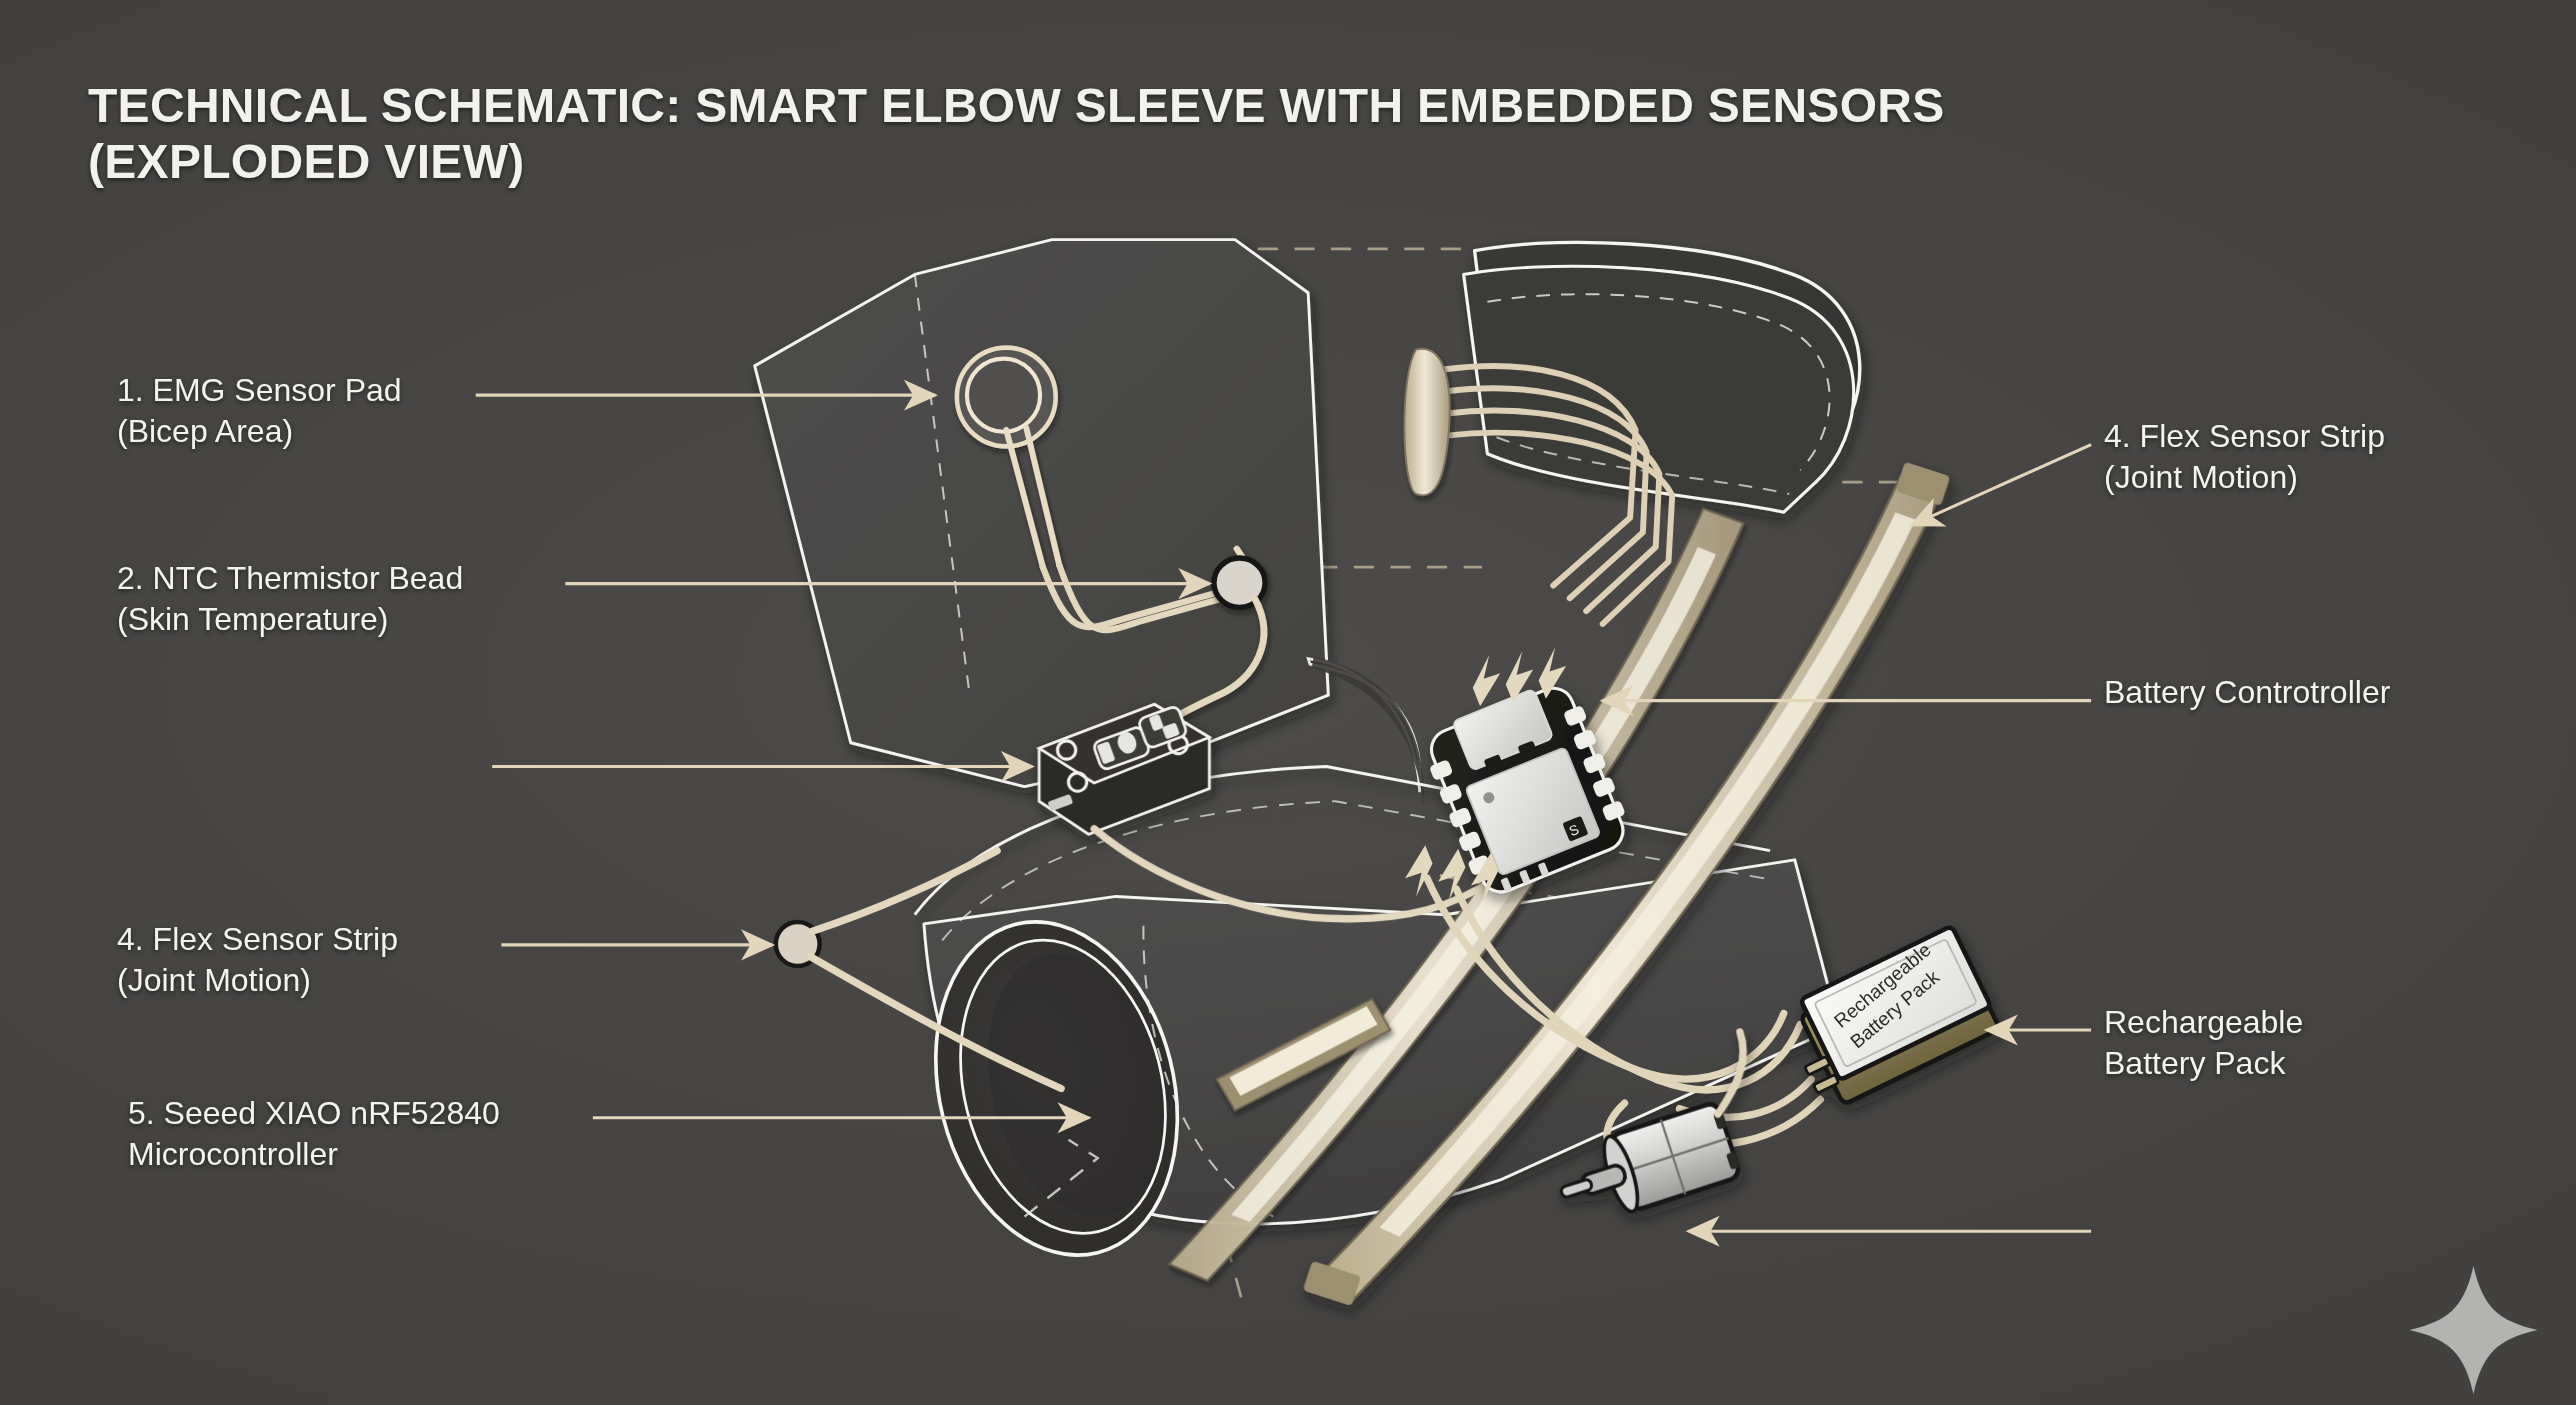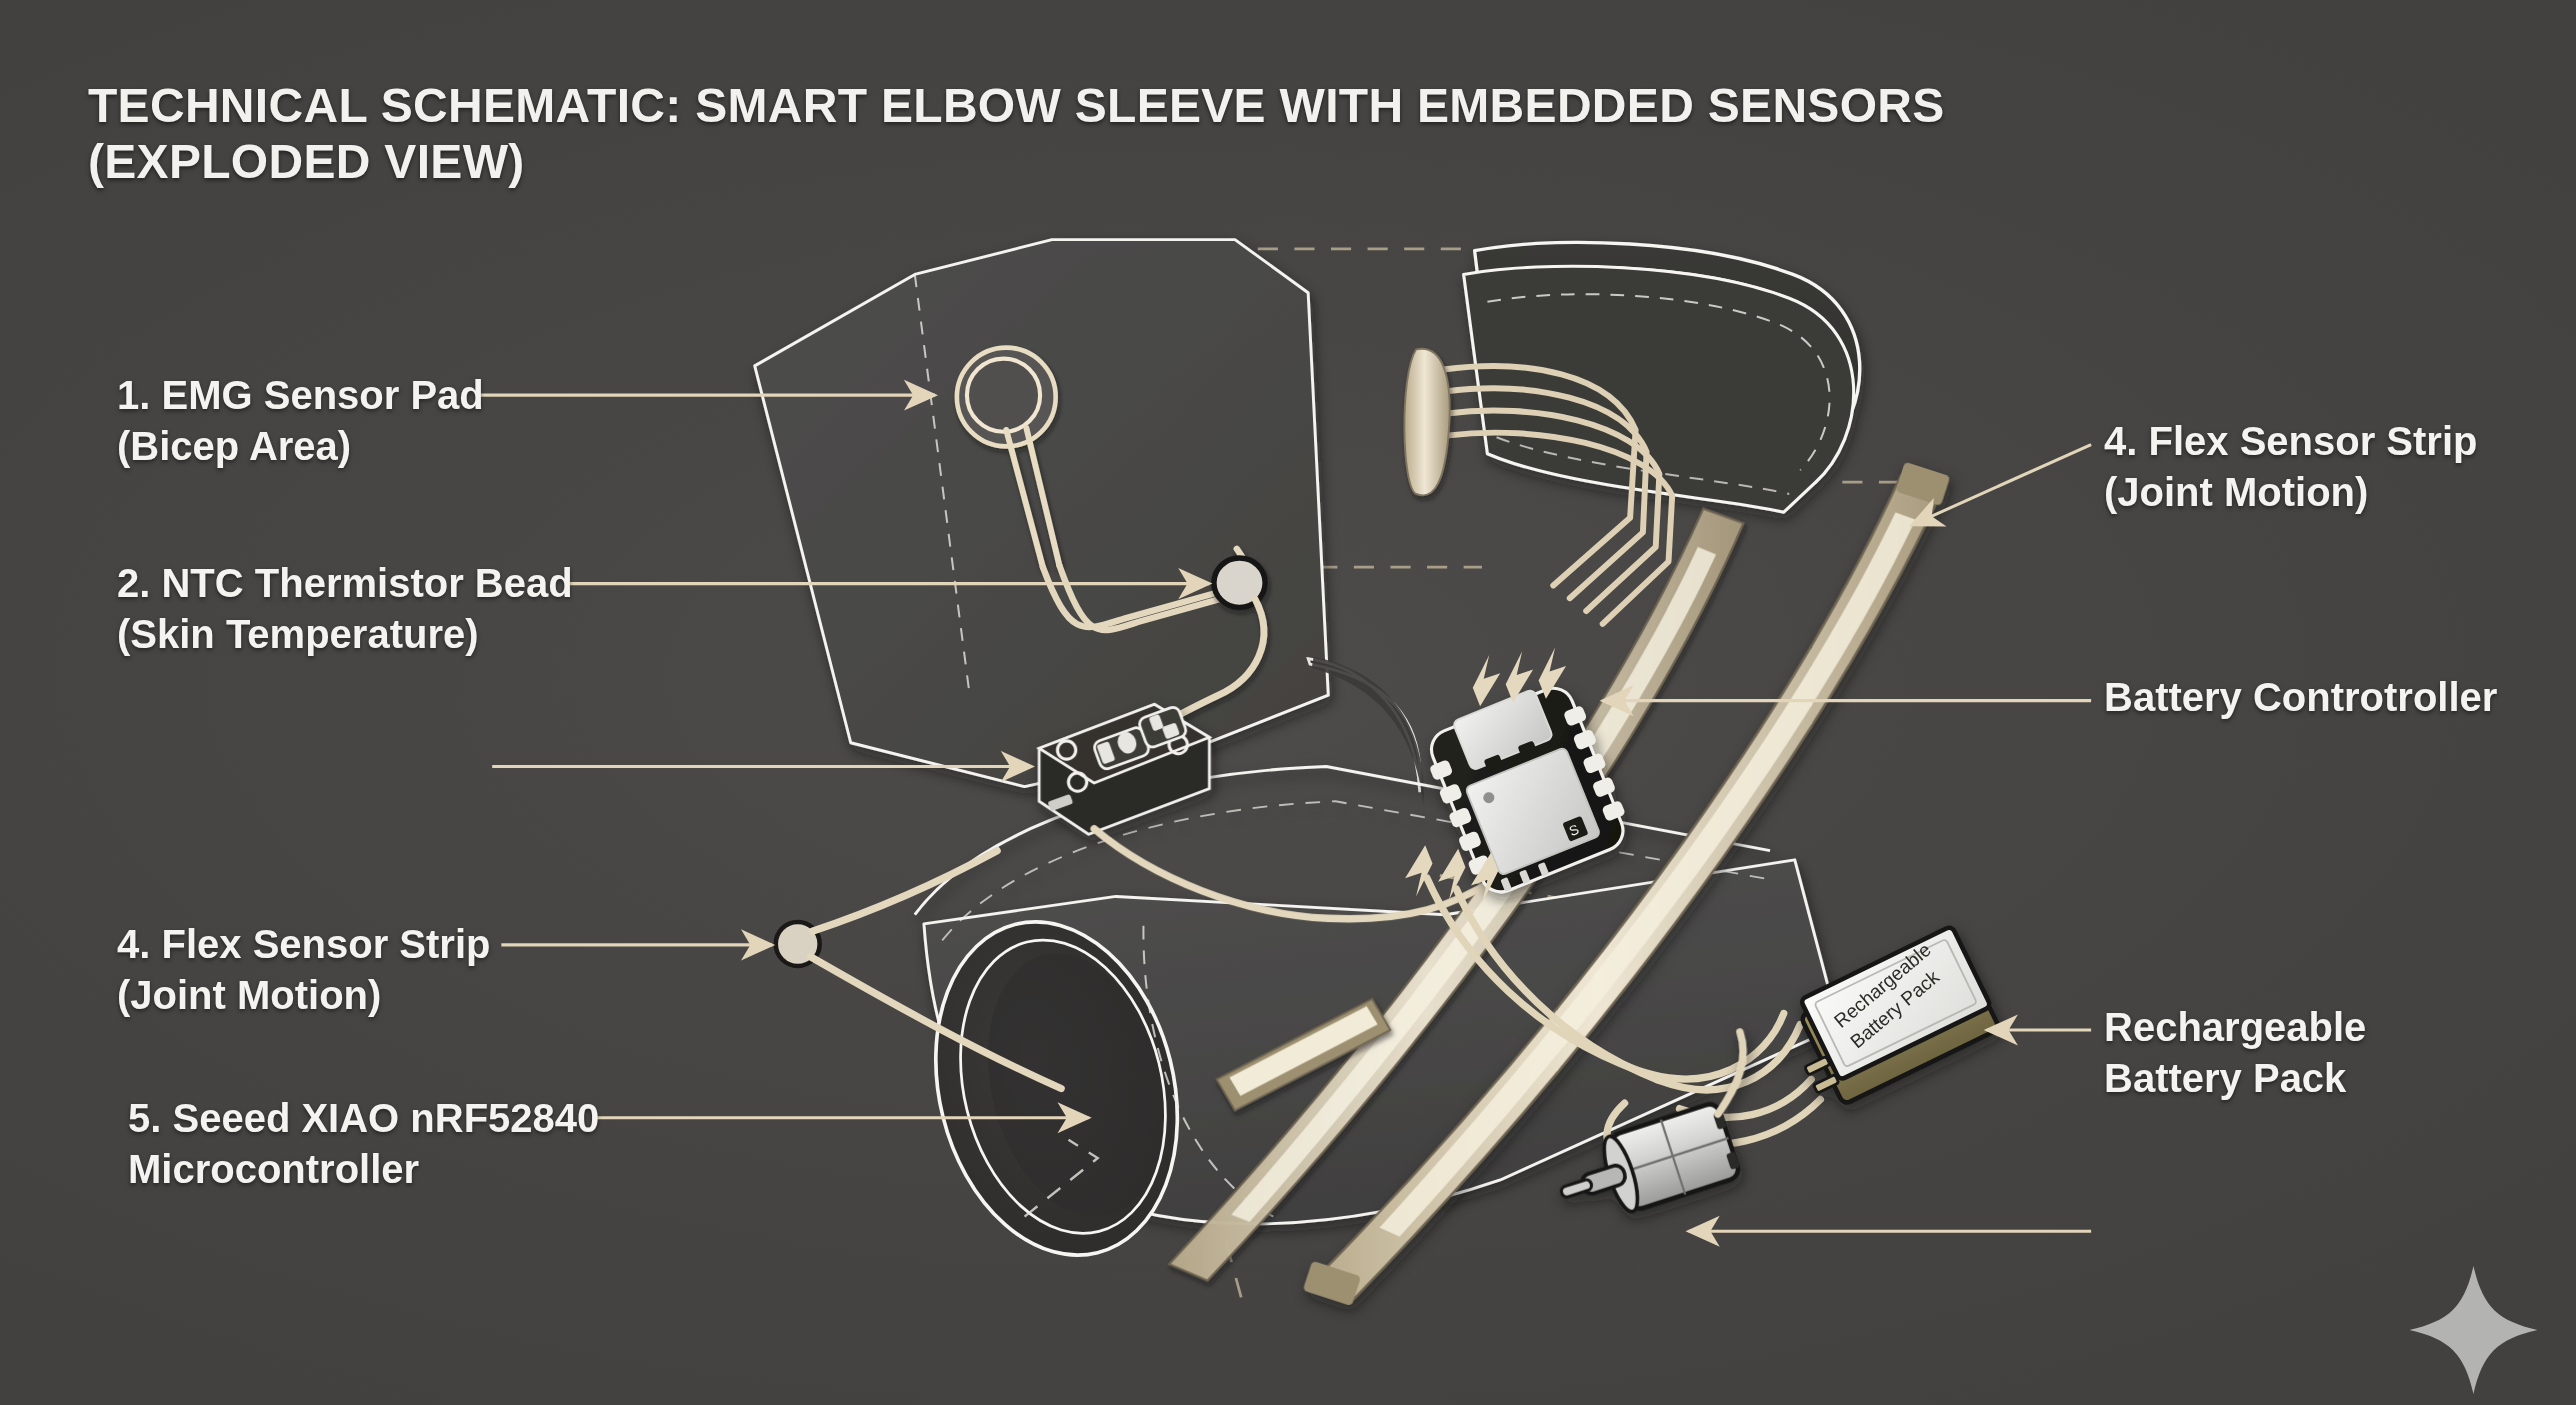--- a/index.html
+++ b/index.html
@@ -39,25 +39,25 @@
     font-weight: 600;
     letter-spacing: 0.3px;
     line-height: 1.16;
     text-shadow: 0 1.8px 4.6px rgba(0,0,0,0.55);
     white-space: pre-line;
     margin-top: 27px;
   }
   .callout {
     position: absolute;
     color: #f4f3f0;
-    font-size: 40px;
+    font-size: 32px;
     line-height: 1.28;
     text-shadow: 0 1.8px 4.6px rgba(0,0,0,0.5);
     white-space: pre-line;
-    font-weight: 700;
+    font-weight: 400;
   }
   .callout.left  { text-align: left; }
   .callout.right { text-align: left; }
 </style>
 </head>
 <body>
 
 <div id="stage">
 
   <svg class="scene" viewBox="0 0 2816 1536">

